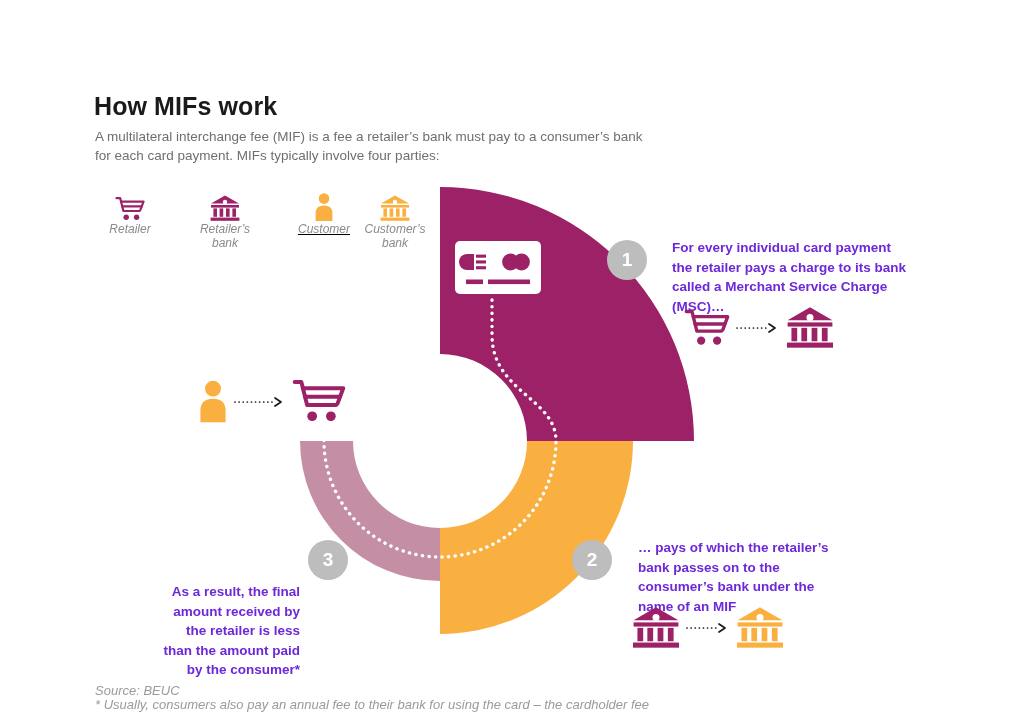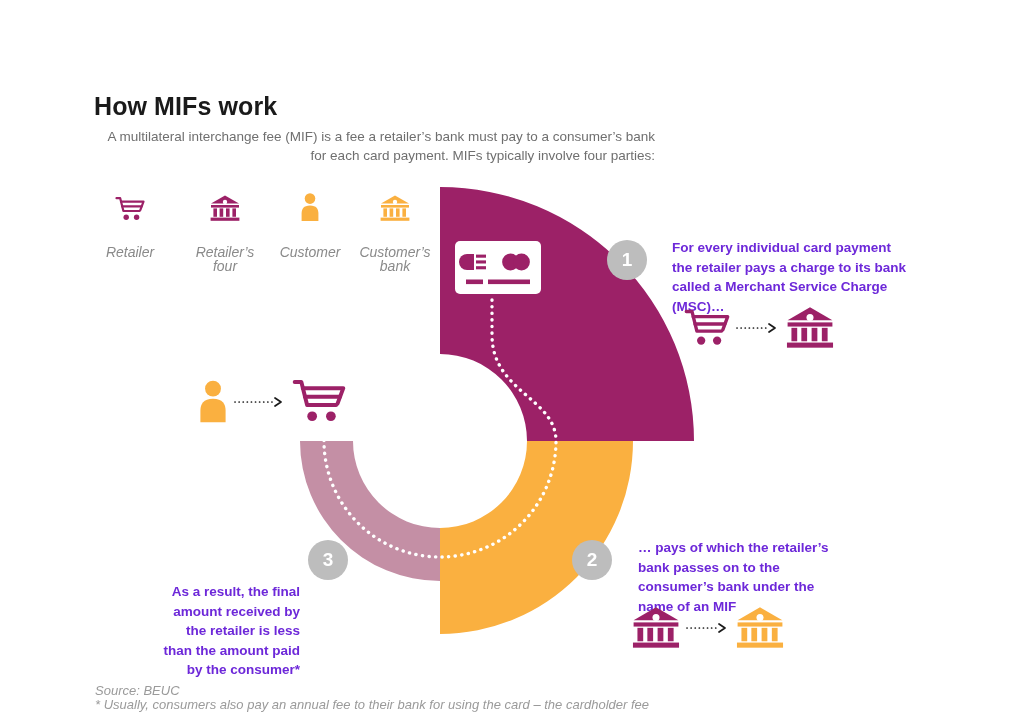--- a/index.html
+++ b/index.html
@@ -14,29 +14,29 @@
   #stage{position:absolute;left:0;top:0;width:1024px;height:700px;}
 
   
   .title{
     position:absolute;left:94px;top:92px;
     font-size:25px;font-weight:bold;color:#1a1a1a;
     letter-spacing:0.1px;
   }
   .subtitle{
     position:absolute;left:95px;top:127px;width:560px;
-    font-size:13.5px;line-height:19px;color:#6f6f6f;text-align:right;
+    font-size:13.5px;line-height:19px;color:#6f6f6f;
   }
 
   
   .legend{position:absolute;left:95px;top:190px;width:350px;height:70px;}
   .legend-item{position:absolute;width:90px;text-align:center;}
   .legend-item .lg-icon{height:32px;display:flex;align-items:flex-end;justify-content:center;}
   .legend-item .lg-label{
-    margin-top:23px;font-size:14px;font-style:italic;color:#8a8a8a;line-height:14px;
+    margin-top:0;font-size:12px;font-style:italic;color:#8a8a8a;line-height:14px;
   }
 
   
   .donut{position:absolute;left:0px;top:0px;}
 
   
   .badge{
     position:absolute;width:40px;height:40px;border-radius:50%;
     background:#bdbdbd;color:#ffffff;
     font-size:19px;font-weight:bold;
@@ -97,24 +97,24 @@
           <circle cx="15" cy="7.0" r="2.2" fill="#ffffff"></circle>
           <rect x="1" y="10.0" width="28" height="2.6" fill="#9C2167"></rect>
           <rect x="3.4" y="13.4" width="3.6" height="8.4" fill="#9C2167"></rect>
           <rect x="9.6" y="13.4" width="3.6" height="8.4" fill="#9C2167"></rect>
           <rect x="16.0" y="13.4" width="3.6" height="8.4" fill="#9C2167"></rect>
           <rect x="22.4" y="13.4" width="3.6" height="8.4" fill="#9C2167"></rect>
           <rect x="0.6" y="22.6" width="28.8" height="3.2" fill="#9C2167"></rect>
         </svg>
       </div>
       <div class="lg-label" style="white-space:pre-line">Retailer’s
-four</div>
-    </div>
-
-    <div class="legend-item" style="left:170px;top:0;">
+bank</div>
+    </div>
+
+    <div class="legend-item" style="left:184px;top:0;text-decoration:underline;">
       <div class="lg-icon">
         <svg width="20" height="29" viewBox="0 0 20 29">
           <circle cx="10" cy="5.6" r="5.3" fill="#FAB040"></circle>
           <path d="M10 12.4 C3.6 12.4 1.6 16.0 1.6 20.4 V28 H18.4 V20.4 C18.4 16.0 16.4 12.4 10 12.4 Z" fill="#FAB040"></path>
         </svg>
       </div>
       <div class="lg-label">Customer</div>
     </div>
 
     <div class="legend-item" style="left:255px;top:0;">

